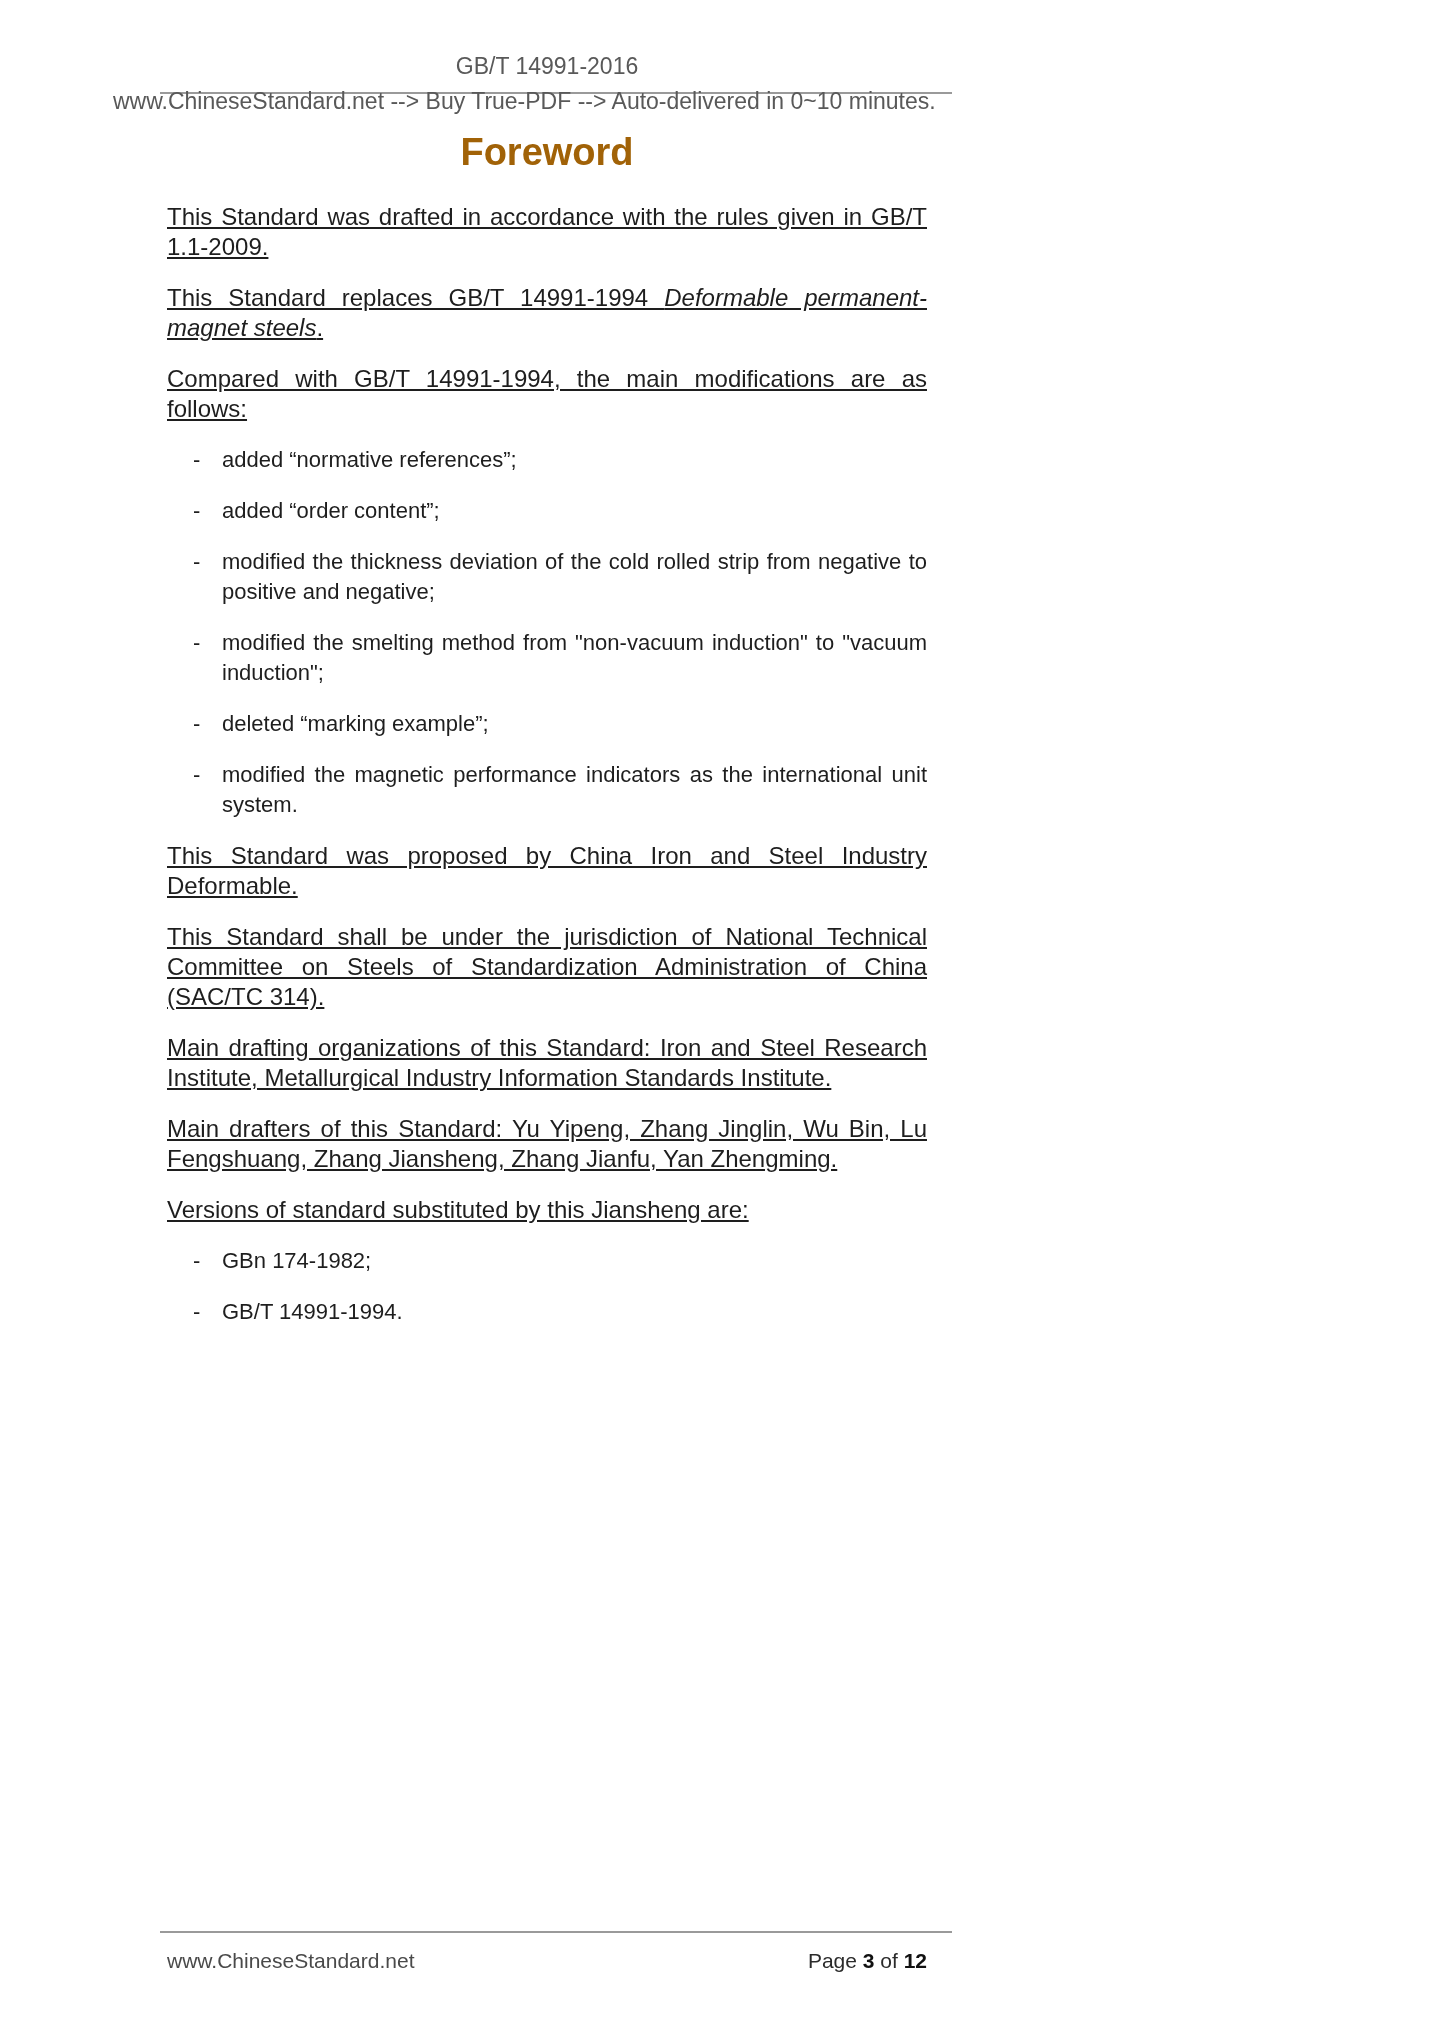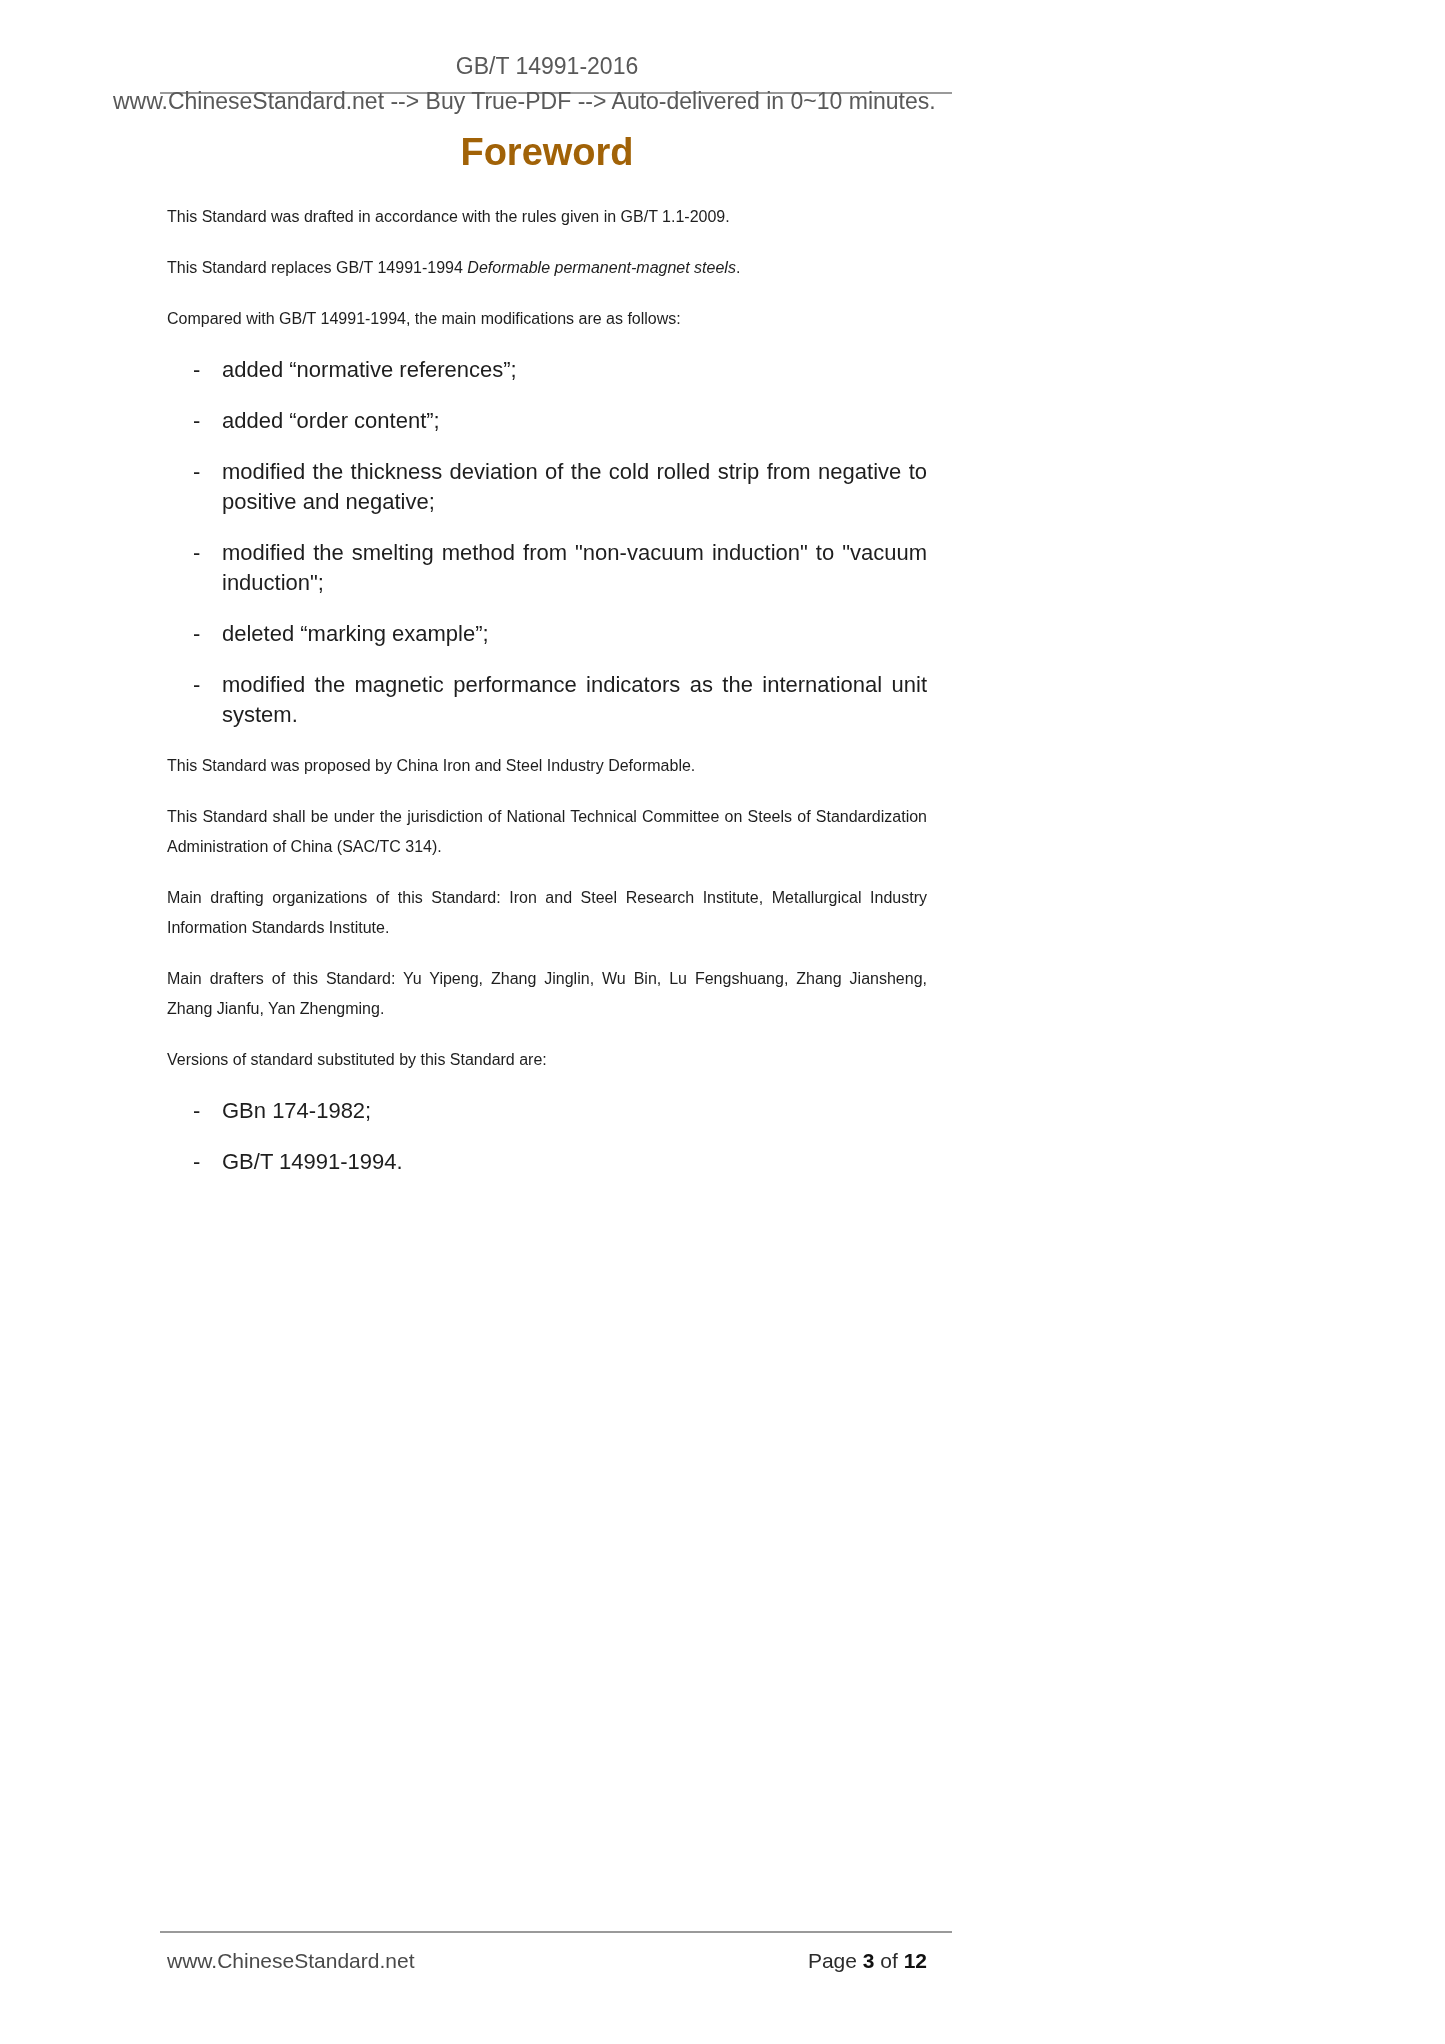--- a/index.html
+++ b/index.html
@@ -58,23 +58,24 @@
   .doc-title {
     margin: 14px 0 32px 0;
     text-align: center;
     font-size: 38px;
     line-height: 36px;
     font-weight: 700;
     color: #a16207;
   }
   .para {
     margin: 0 0 21px 0;
-    font-size: 16px;
+    font-size: 24px;
     line-height: 30px;
     text-align: justify;
+    text-decoration: underline;
   }
   .para em { font-style: italic; }
   .list-item {
     position: relative;
     margin: 0 0 21px 0;
     padding-left: 55px;
     font-size: 22px;
     line-height: 30px;
     text-align: justify;
   }
@@ -142,21 +143,21 @@
       <div class="list-item">
         <span class="dash">-</span>
         <span class="li-text">modified the magnetic performance indicators as the international unit system.</span>
       </div>
     </div>
 
     <p class="para">This Standard was proposed by China Iron and Steel Industry Deformable.</p>
     <p class="para">This Standard shall be under the jurisdiction of National Technical Committee on Steels of Standardization Administration of China (SAC/TC 314).</p>
     <p class="para">Main drafting organizations of this Standard: Iron and Steel Research Institute, Metallurgical Industry Information Standards Institute.</p>
     <p class="para">Main drafters of this Standard: Yu Yipeng, Zhang Jinglin, Wu Bin, Lu Fengshuang, Zhang Jiansheng, Zhang Jianfu, Yan Zhengming.</p>
-    <p class="para">Versions of standard substituted by this Standard are:</p>
+    <p class="para">Versions of standard substituted by this Jiansheng are:</p>
 
     <div class="list">
       <div class="list-item">
         <span class="dash">-</span>
         <span class="li-text">GBn 174-1982;</span>
       </div>
       <div class="list-item">
         <span class="dash">-</span>
         <span class="li-text">GB/T 14991-1994.</span>
       </div>

